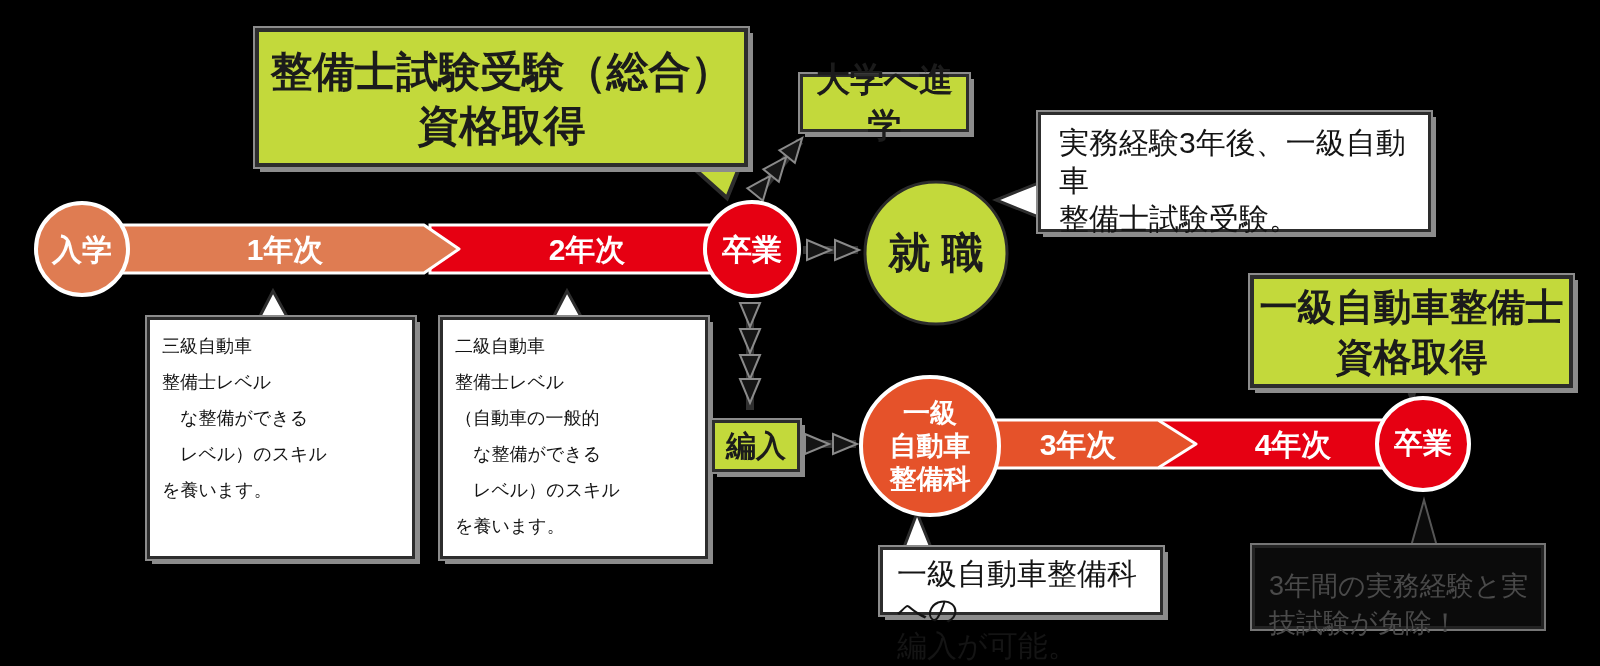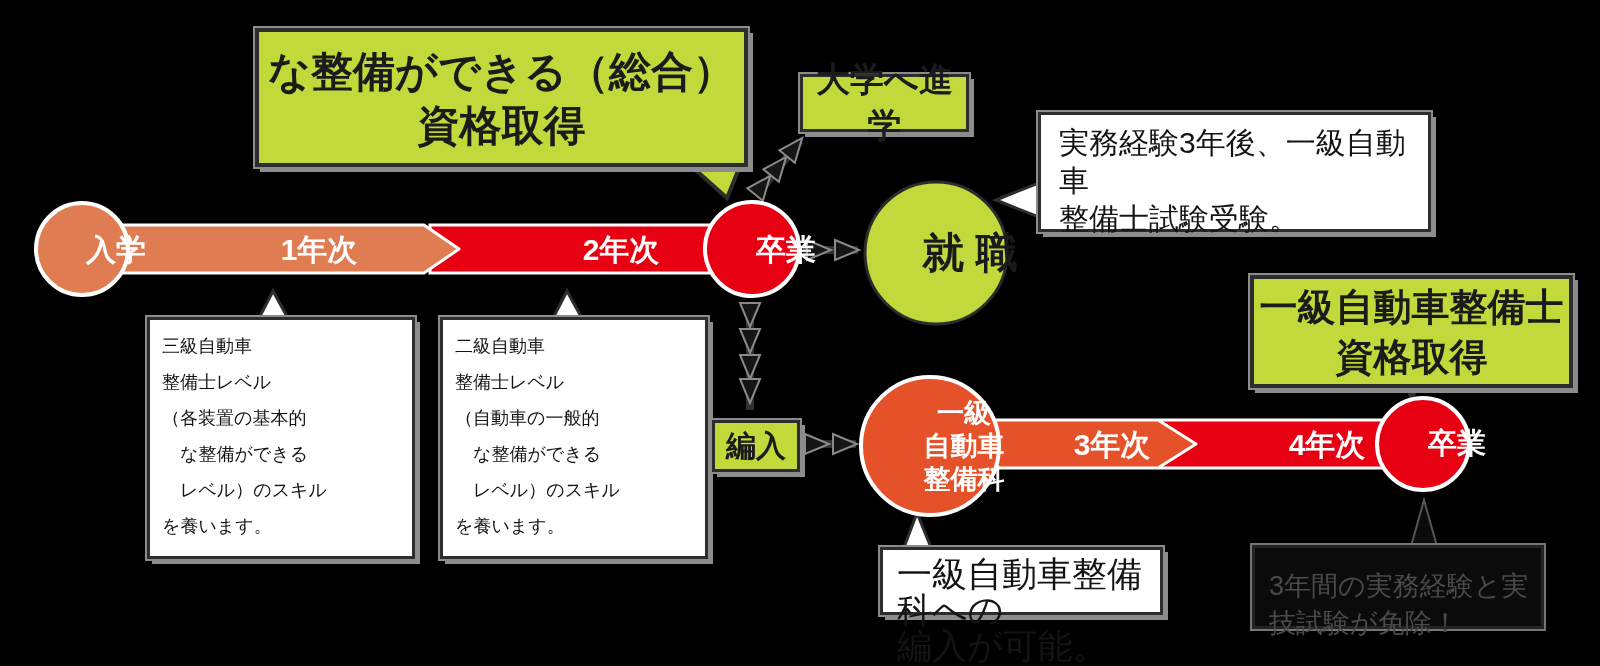--- a/index.html
+++ b/index.html
@@ -7,21 +7,21 @@
           font-family:"Liberation Sans","DejaVu Sans",sans-serif;}
   svg.layer{position:absolute;left:0;top:0;width:1600px;height:666px;}
   .bubble-green{position:absolute;background:#c3d93b;border:4px solid #2d2d2d;
       box-shadow:0 0 0 2px #8c8c8c,5px 5px 0 0 #8c8c8c;color:#1b1b1b;font-weight:bold;
       display:flex;flex-direction:column;justify-content:center;align-items:center;text-align:center;}
   .box-white{position:absolute;background:#ffffff;border:3px solid #2d2d2d;
       box-shadow:0 0 0 2px #8c8c8c,5px 5px 0 0 #8c8c8c;color:#141414;}
   .box-faded{position:absolute;background:#0b0b0b;border:3px solid #232323;
       box-shadow:0 0 0 2px #757575;color:#4a4a4a;}
   .label{position:absolute;transform:translate(-50%,-50%);color:#fff;font-weight:bold;
-      text-align:center;white-space:nowrap;line-height:1.1;margin-left:34px;}
+      text-align:center;white-space:nowrap;line-height:1.1;}
   .dark-label{color:#1b1b1b;}
   .note-lines{font-size:18px;line-height:36px;padding:8px 12px;}
   .qual2-line1{font-size:42px;line-height:56px;}
   .qual2-line2{font-size:42px;line-height:52px;}
   .qual1-line{font-size:38px;line-height:50px;}
 </style>
 </head>
 <body>
 
 <div class="canvas">
@@ -92,57 +92,56 @@
 
     <circle cx="936" cy="253" r="71" fill="#c3d93b" stroke="#2b2b2b" stroke-width="3"></circle>
 
     <rect x="1160" y="420" width="263" height="48" fill="#e60012" stroke="#ffffff" stroke-width="3"></rect>
     <polygon points="995,420 1158,420 1196,444 1158,468 995,468" fill="#e5522a" stroke="#ffffff" stroke-width="3" stroke-linejoin="round"></polygon>
     <circle cx="930" cy="446" r="69" fill="#e5522a" stroke="#ffffff" stroke-width="4"></circle>
     <circle cx="1423" cy="444" r="46" fill="#e60012" stroke="#ffffff" stroke-width="4"></circle>
   </svg>
 
   <div class="bubble-green" style="left:255px;top:28px;width:485px;height:131px;">
-    <div class="qual2-line1">な整備ができる（総合）</div>
+    <div class="qual2-line1">整備士試験受験（総合）</div>
     <div class="qual2-line2">資格取得</div>
   </div>
 
   <div class="bubble-green" style="left:800px;top:74px;width:163px;height:52px;border-width:3px;font-size:34px;">大学へ進学</div>
 
   <div class="box-white" style="left:1038px;top:112px;width:393px;height:120px;font-size:30px;line-height:38px;padding:9px 0 0 18px;box-sizing:border-box;">
     <div>実務経験3年後、一級自動車</div>
     <div>整備士試験受験。</div>
   </div>
 
   <div class="bubble-green" style="left:1250px;top:247px;width:315px;height:105px;margin-top:28px;">
     <div class="qual1-line">一級自動車整備士</div>
     <div class="qual1-line">資格取得</div>
   </div>
 
   <div class="box-white note-lines" style="left:147px;top:317px;width:238px;height:220px;">
     <div>三級自動車</div>
     <div>整備士レベル</div>
-    <div>（各装置の基本的</div>
     <div>　な整備ができる</div>
     <div>　レベル）のスキル</div>
     <div>を養います。</div>
   </div>
 
   <div class="box-white note-lines" style="left:440px;top:317px;width:238px;height:220px;">
     <div>二級自動車</div>
     <div>整備士レベル</div>
     <div>（自動車の一般的</div>
     <div>　な整備ができる</div>
     <div>　レベル）のスキル</div>
     <div>を養います。</div>
   </div>
 
   <div class="bubble-green" style="left:712px;top:420px;width:82px;height:46px;border-width:3px;font-size:30px;">編入</div>
 
-  <div class="box-white" style="left:880px;top:547px;width:283px;height:68px;font-size:35px;line-height:36px;padding:6px 0 0 14px;box-sizing:border-box;">
+  <div class="box-white" style="left:880px;top:547px;width:283px;height:68px;font-size:30px;line-height:36px;padding:6px 0 0 14px;box-sizing:border-box;">
     <div>一級自動車整備科への</div>
     <div>編入が可能。</div>
   </div>
 
   <div class="box-faded" style="left:1252px;top:545px;width:292px;height:84px;font-size:27px;line-height:37px;padding:20px 0 0 14px;box-sizing:border-box;">
     <div>3年間の実務経験と実</div>
     <div>技試験が免除！</div>
   </div>
 
   <div class="label" style="left:82px;top:249px;font-size:30px;">入学</div>

